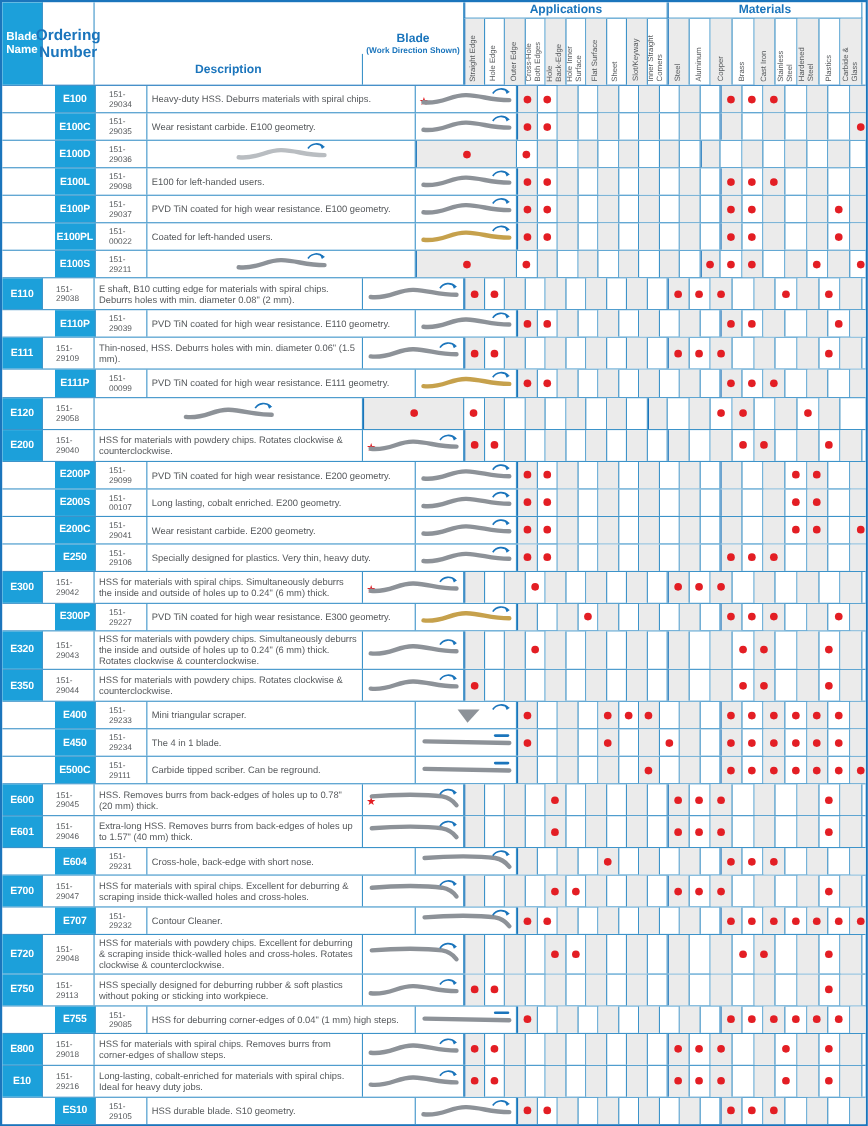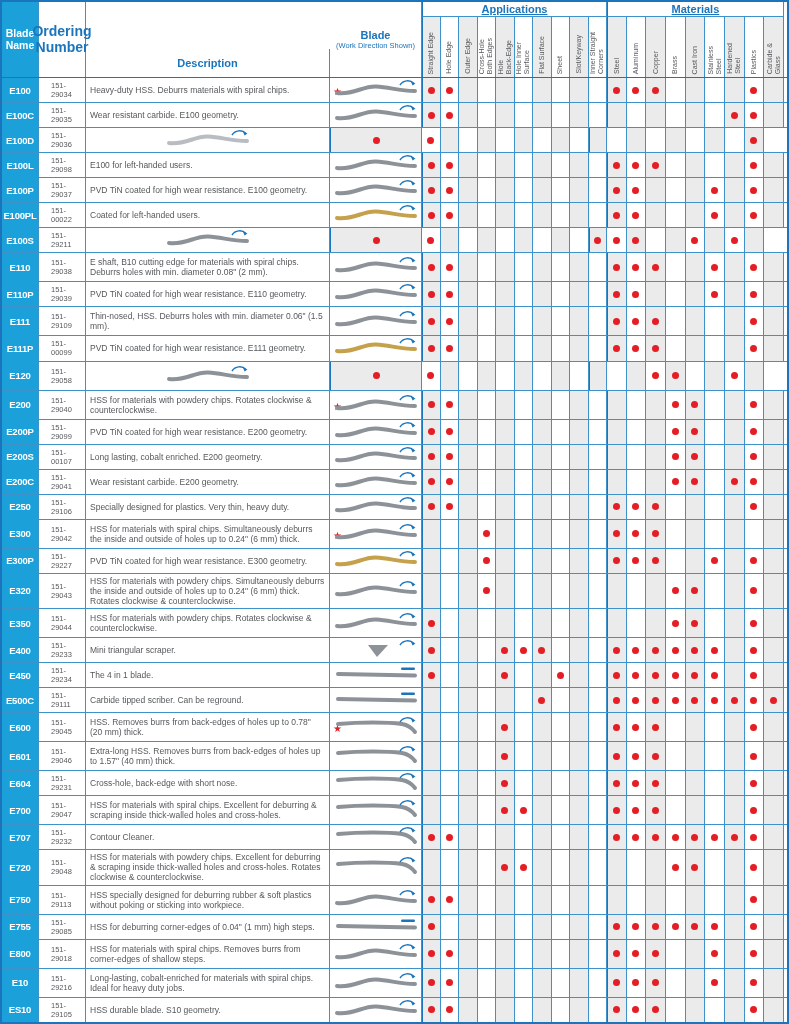--- a/index.html
+++ b/index.html
@@ -12,31 +12,31 @@
   #catalog{width:789px;height:1024px;border:2px solid var(--hblue);display:flex;flex-direction:column;overflow:hidden;background:#fff;}
   .cols{display:grid;grid-template-columns:37px 47px 244px 92px repeat(10,18.5px) repeat(9,19.67px);}
   
   #thead{grid-template-rows:15px 60px;border-bottom:1.5px solid var(--hblue);}
   .hcell{display:flex;align-items:center;justify-content:center;border-right:1px solid var(--grid);color:var(--hblue);font-weight:bold;text-align:center;}
   .hspan2{grid-row:1 / span 2;}
   .h-name{background:var(--cyan);color:#fff;font-size:10.5px;line-height:1.1;white-space:pre-line;}
   .h-order{font-size:14px;line-height:1.1;white-space:pre-line;}
   .h-desc{font-size:11px;margin-top:47px;}
   .h-blade{flex-direction:column;font-size:11px;line-height:1.15;}
-  .h-blade .sub{font-weight:normal;font-size:7.5px;}
+  .h-blade .sub{font-weight:bold;font-size:7.5px;}
   .hgroup{font-size:11px;border-bottom:1px solid var(--grid);}
   .vhead{display:flex;align-items:flex-end;justify-content:center;border-right:1px solid var(--grid);padding:2px 0 3px;overflow:hidden;}
   .vhead span{writing-mode:vertical-rl;transform:rotate(180deg);font-size:7px;line-height:1.15;color:var(--tgray);white-space:pre-line;text-align:left;}
   .shade{background:var(--shade);}
   .sep{border-left:1.5px solid var(--hblue);}
   
   #tbody{flex:1;display:flex;flex-direction:column;}
   .trow{flex:1 1 auto;border-bottom:1px solid var(--grid);}
   .trow:last-child{border-bottom:none;}
-  .l1{min-height:24px;} .l2{min-height:29px;} .l3{min-height:34px;}
+  .l1{min-height:24px;padding-left:48px;} .l2{min-height:29px;} .l3{min-height:34px;}
   .cell{display:flex;align-items:center;border-right:1px solid var(--grid);min-width:0;}
   .c-name{background:var(--cyan);color:#fff;font-weight:bold;font-size:9.5px;justify-content:center;letter-spacing:-0.2px;}
   .c-order{font-size:7.5px;color:var(--tgray);justify-content:center;margin-left:12px;}
   .c-desc{font-size:8.5px;color:var(--tgray);line-height:1.18;padding:2px 4px;}
   .c-blade{justify-content:center;position:relative;}
   .dotcell{justify-content:center;}
   .dot{width:7px;height:7px;border-radius:50%;background:var(--red);}
 </style>
 </head>
 <body>
@@ -46,22 +46,22 @@
   <div id="thead" class="cols">
     <div class="hcell hspan2 h-name">Blade
 Name</div>
     <div class="hcell hspan2 h-order">Ordering
 Number</div>
     <div class="hcell hspan2 h-desc">Description</div>
     <div class="hcell hspan2 h-blade">
       <span>Blade</span>
       <span class="sub">(Work Direction Shown)</span>
     </div>
-    <div class="hcell hgroup sep" style="grid-column:5 / span 10;text-decoration:underline;">Applications</div>
-    <div class="hcell hgroup sep" style="grid-column:15 / span 9;text-decoration:underline;">Materials</div>
+    <div class="hcell hgroup sep" style="grid-column:5 / span 10;">Applications</div>
+    <div class="hcell hgroup sep" style="grid-column:15 / span 9;">Materials</div>
 
   <div class="vhead shade sep" style="grid-area: 2 / 5;">
         <span>Straight Edge</span>
       </div>
       <div class="vhead" style="grid-area: 2 / 6;">
         <span>Hole Edge</span>
       </div>
       <div class="vhead shade" style="grid-area: 2 / 7;">
         <span>Outer Edge</span>
       </div>

